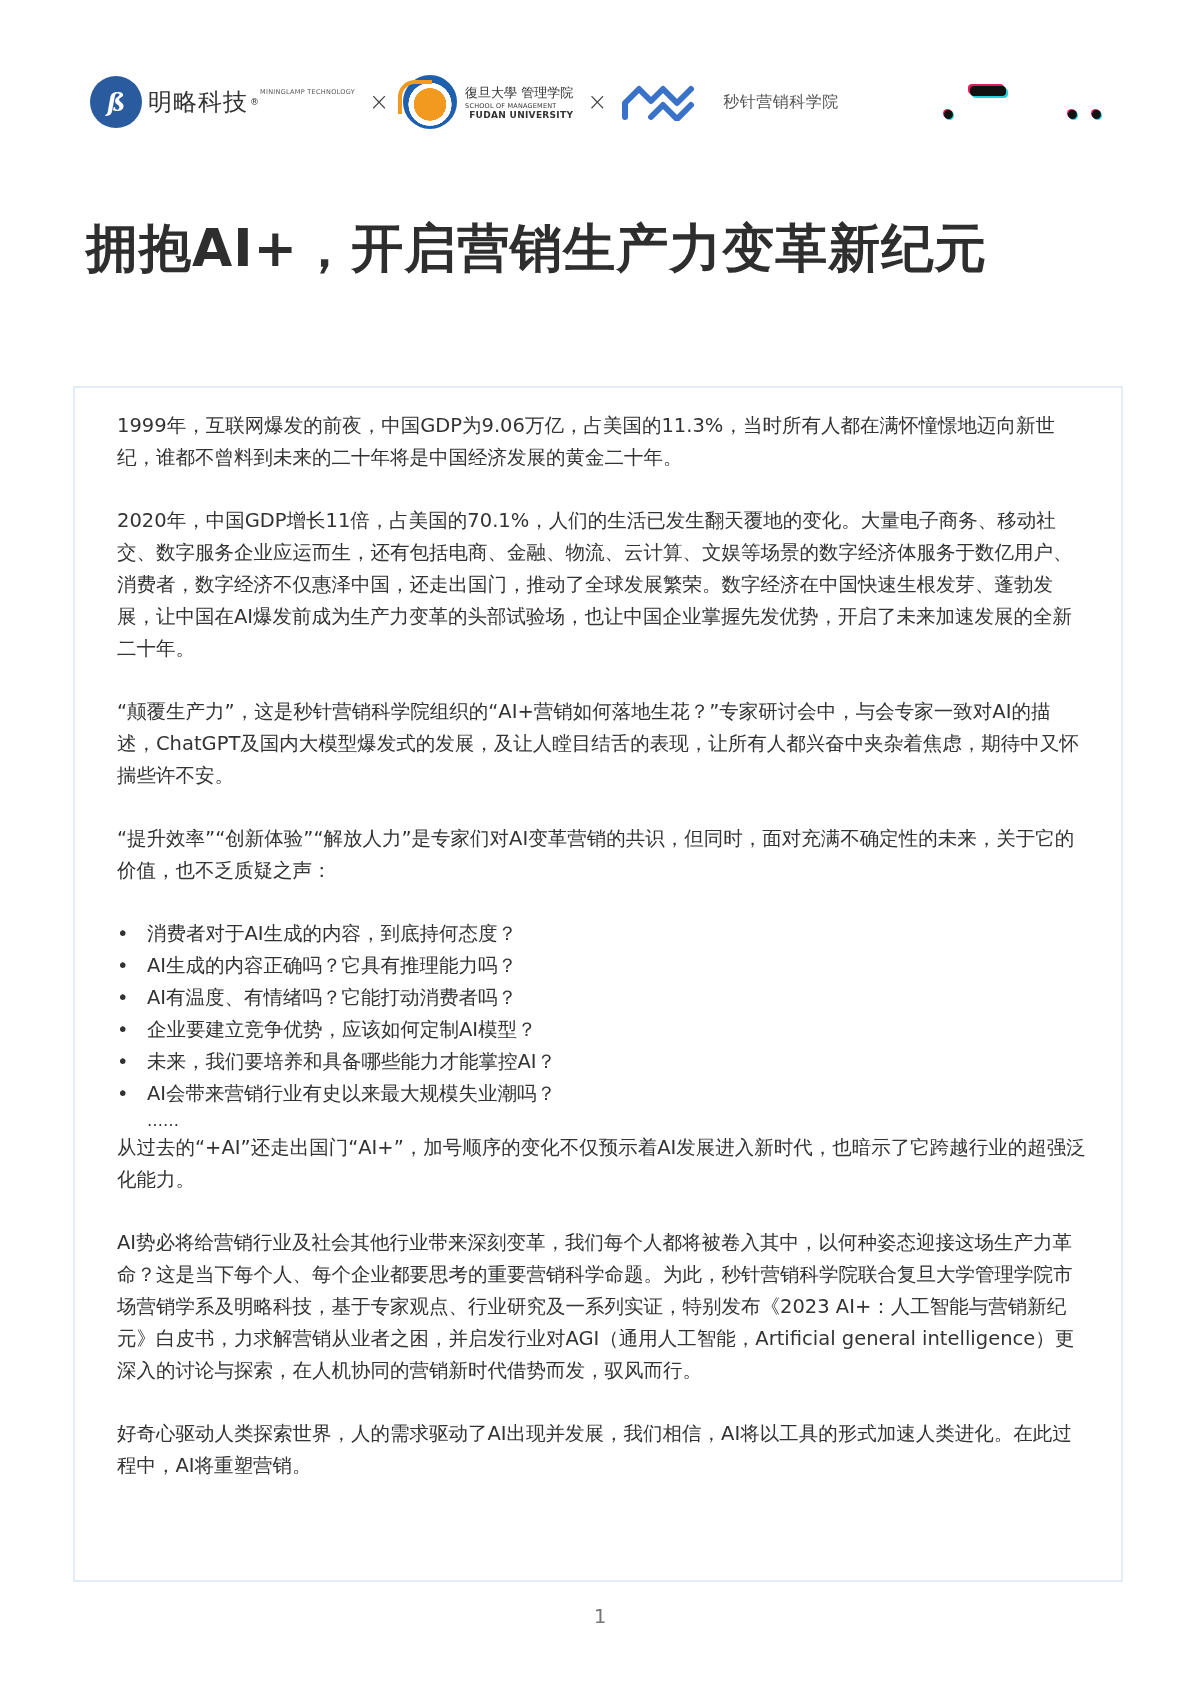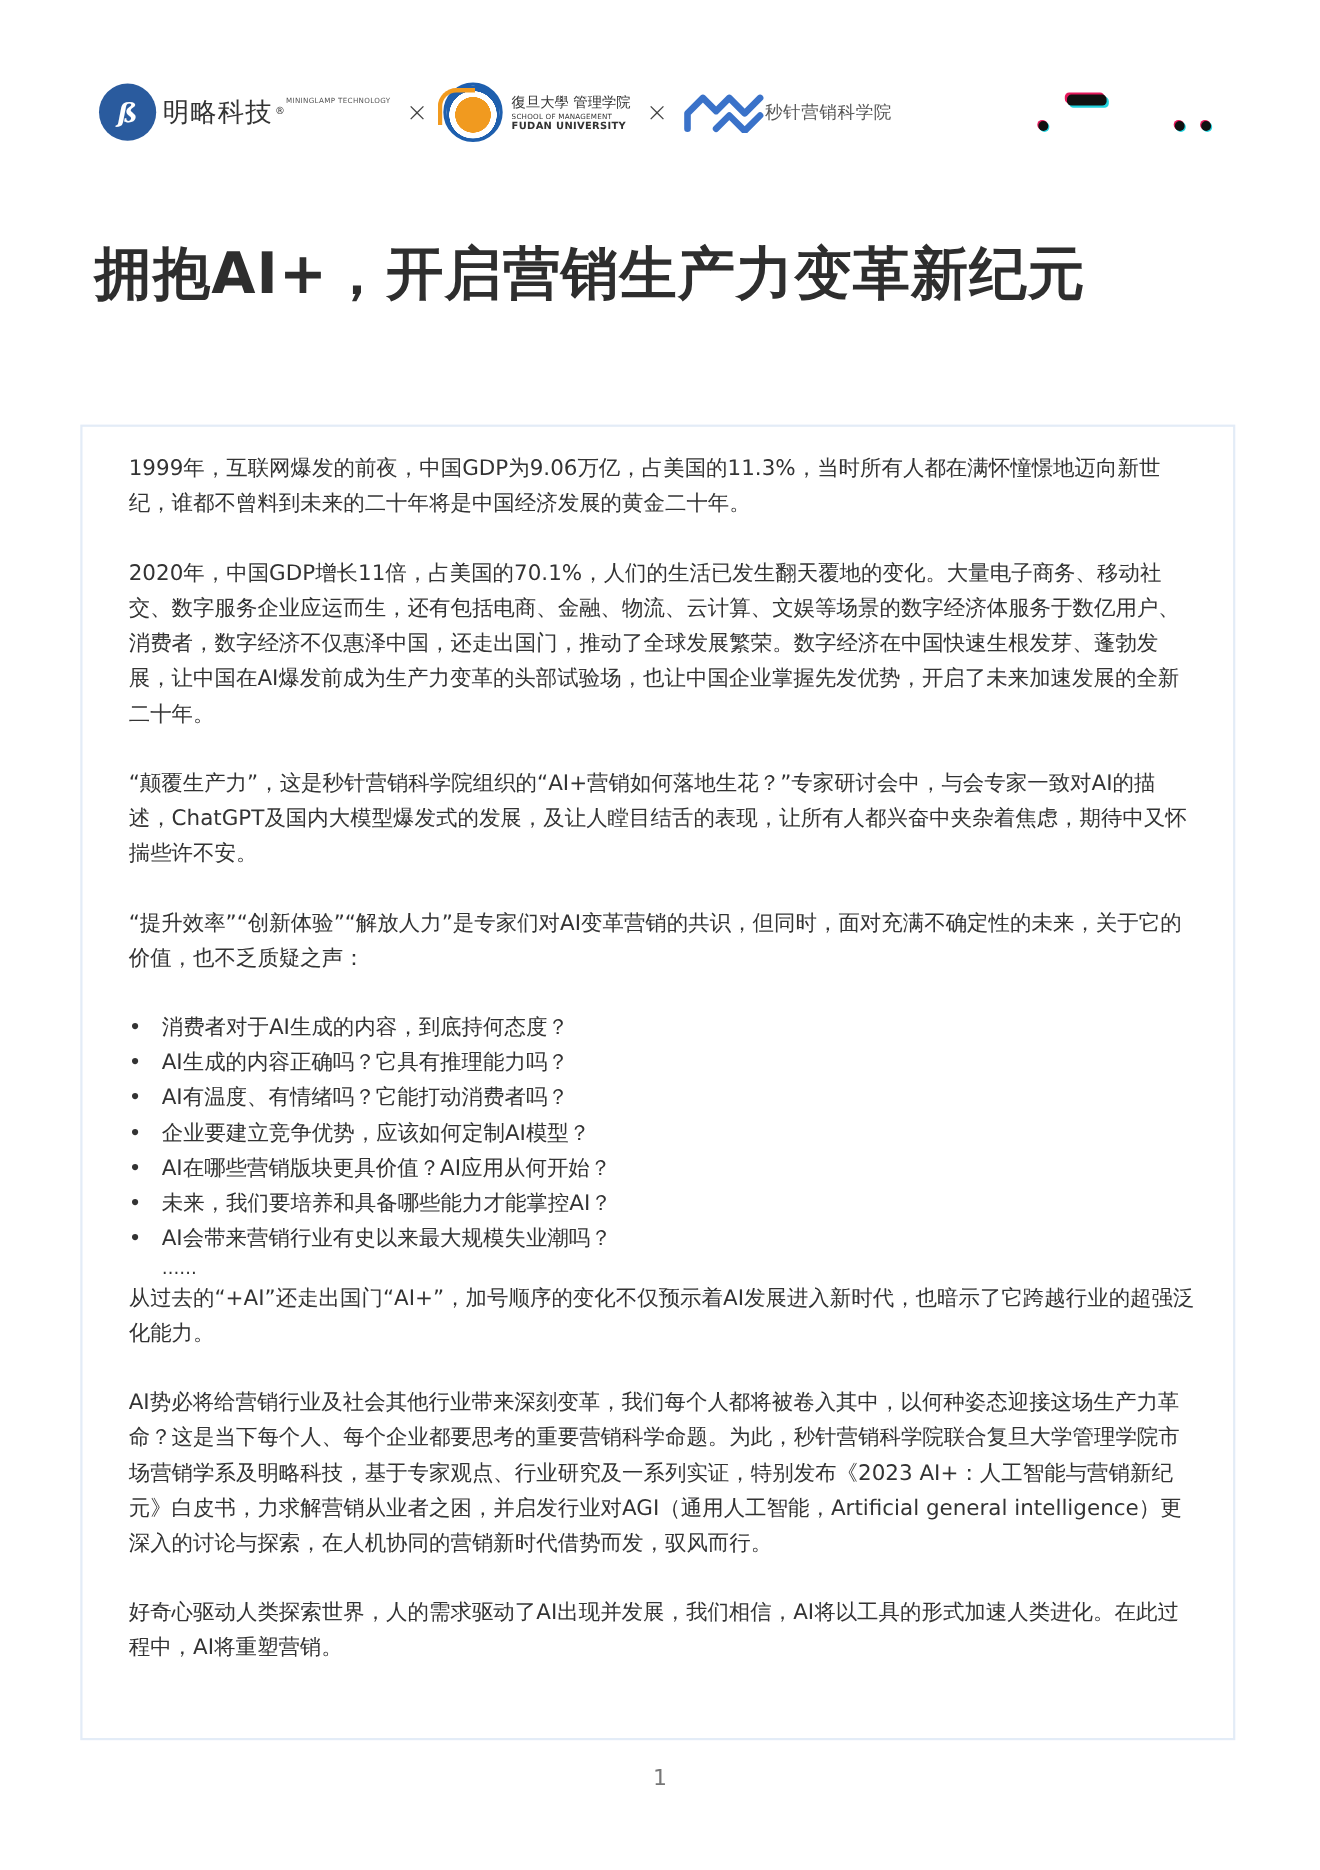--- a/index.html
+++ b/index.html
@@ -25,23 +25,23 @@
     background: radial-gradient(circle at 50% 55%, #f19a1f 0 45%, #ffffff 46% 60%, #1e5fae 61%);
     position: relative; box-sizing: border-box;
   }
   .fudan-badge::before {
     content: ""; position: absolute; left: -8px; top: 2px; width: 30px; height: 30px;
     border-left: 4px solid #f19a1f; border-top: 4px solid #f19a1f; border-radius: 50% 0 0 0;
   }
   .fudan-text { margin-left: 8px; display: flex; flex-direction: column; }
   .fudan-cn { font-family: "DejaVu Serif", serif; font-size: 13px; color: #333; }
   .fudan-en1 { font-size: 6.5px; color: #333; letter-spacing: 0.2px; }
-  .fudan-en2 { font-size: 9px; color: #333; font-weight: bold; letter-spacing: 0.3px; }
+  .fudan-en2 { font-size: 9px; color: #333; font-weight: bold; letter-spacing: 0.3px; text-align: right; }
   .mz-logo { width: 74px; height: 38px; }
-  .mz-text { font-size: 16px; color: #555; margin-left: 0; letter-spacing: 0.5px; }
+  .mz-text { font-size: 16px; color: #555; margin-left: 28px; letter-spacing: 0.5px; }
 
   .deco { position: absolute; top: 82px; left: 940px; width: 170px; height: 40px; }
   .deco span { position: absolute; background: #111; border-radius: 4px; }
   .deco .dash { left: 30px; top: 4px; width: 36px; height: 10px; box-shadow: -2px -2px 0 #e5195c, 2px 2px 0 #23d4e0; }
   .deco .dot { width: 9px; height: 9px; border-radius: 50%; box-shadow: -1px -1px 0 #e5195c, 1px 1px 0 #23d4e0; }
 
   .title {
     position: absolute; left: 86px; top: 214px; margin: 0;
     font-size: 52px; font-weight: bold; color: #2e2e2e; letter-spacing: 1px;
   }
@@ -99,21 +99,20 @@
 <div class="content">
   <p>1999年，互联网爆发的前夜，中国GDP为9.06万亿，占美国的11.3%，当时所有人都在满怀憧憬地迈向新世纪，谁都不曾料到未来的二十年将是中国经济发展的黄金二十年。</p>
   <p>2020年，中国GDP增长11倍，占美国的70.1%，人们的生活已发生翻天覆地的变化。大量电子商务、移动社交、数字服务企业应运而生，还有包括电商、金融、物流、云计算、文娱等场景的数字经济体服务于数亿用户、消费者，数字经济不仅惠泽中国，还走出国门，推动了全球发展繁荣。数字经济在中国快速生根发芽、蓬勃发展，让中国在AI爆发前成为生产力变革的头部试验场，也让中国企业掌握先发优势，开启了未来加速发展的全新二十年。</p>
   <p>“颠覆生产力”，这是秒针营销科学院组织的“AI+营销如何落地生花？”专家研讨会中，与会专家一致对AI的描述，ChatGPT及国内大模型爆发式的发展，及让人瞠目结舌的表现，让所有人都兴奋中夹杂着焦虑，期待中又怀揣些许不安。</p>
   <p>“提升效率”“创新体验”“解放人力”是专家们对AI变革营销的共识，但同时，面对充满不确定性的未来，关于它的价值，也不乏质疑之声：</p>
   <ul class="bullets">
     <li>消费者对于AI生成的内容，到底持何态度？</li>
     <li>AI生成的内容正确吗？它具有推理能力吗？</li>
     <li>AI有温度、有情绪吗？它能打动消费者吗？</li>
     <li>企业要建立竞争优势，应该如何定制AI模型？</li>
-    <li>AI在哪些营销版块更具价值？AI应用从何开始？</li>
     <li>未来，我们要培养和具备哪些能力才能掌控AI？</li>
     <li>AI会带来营销行业有史以来最大规模失业潮吗？</li>
   </ul>
   <div class="ellipsis">……</div>
   <p class="p-tight">从过去的“+AI”还走出国门“AI+”，加号顺序的变化不仅预示着AI发展进入新时代，也暗示了它跨越行业的超强泛化能力。</p>
   <p>AI势必将给营销行业及社会其他行业带来深刻变革，我们每个人都将被卷入其中，以何种姿态迎接这场生产力革命？这是当下每个人、每个企业都要思考的重要营销科学命题。为此，秒针营销科学院联合复旦大学管理学院市场营销学系及明略科技，基于专家观点、行业研究及一系列实证，特别发布《2023 AI+：人工智能与营销新纪元》白皮书，力求解营销从业者之困，并启发行业对AGI（通用人工智能，Artificial general intelligence）更深入的讨论与探索，在人机协同的营销新时代借势而发，驭风而行。</p>
   <p>好奇心驱动人类探索世界，人的需求驱动了AI出现并发展，我们相信，AI将以工具的形式加速人类进化。在此过程中，AI将重塑营销。</p>
 </div>
 
 <div class="page-num">1</div>

